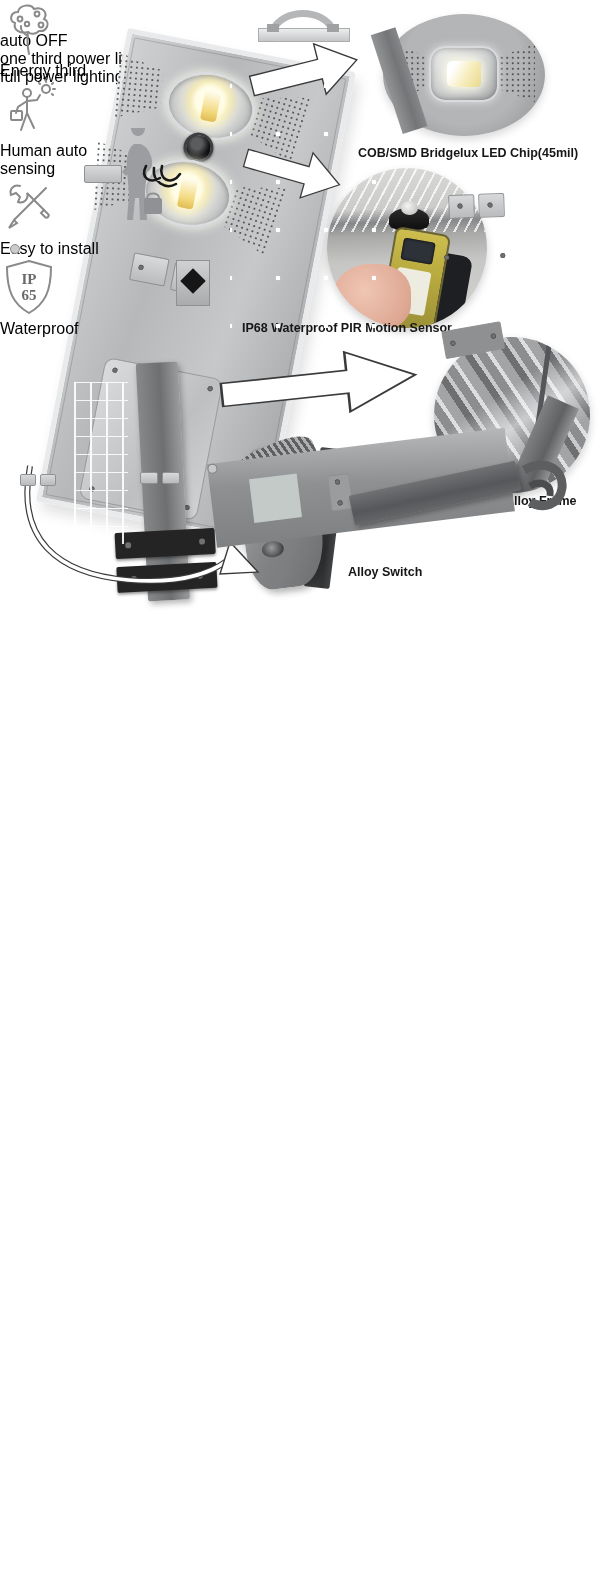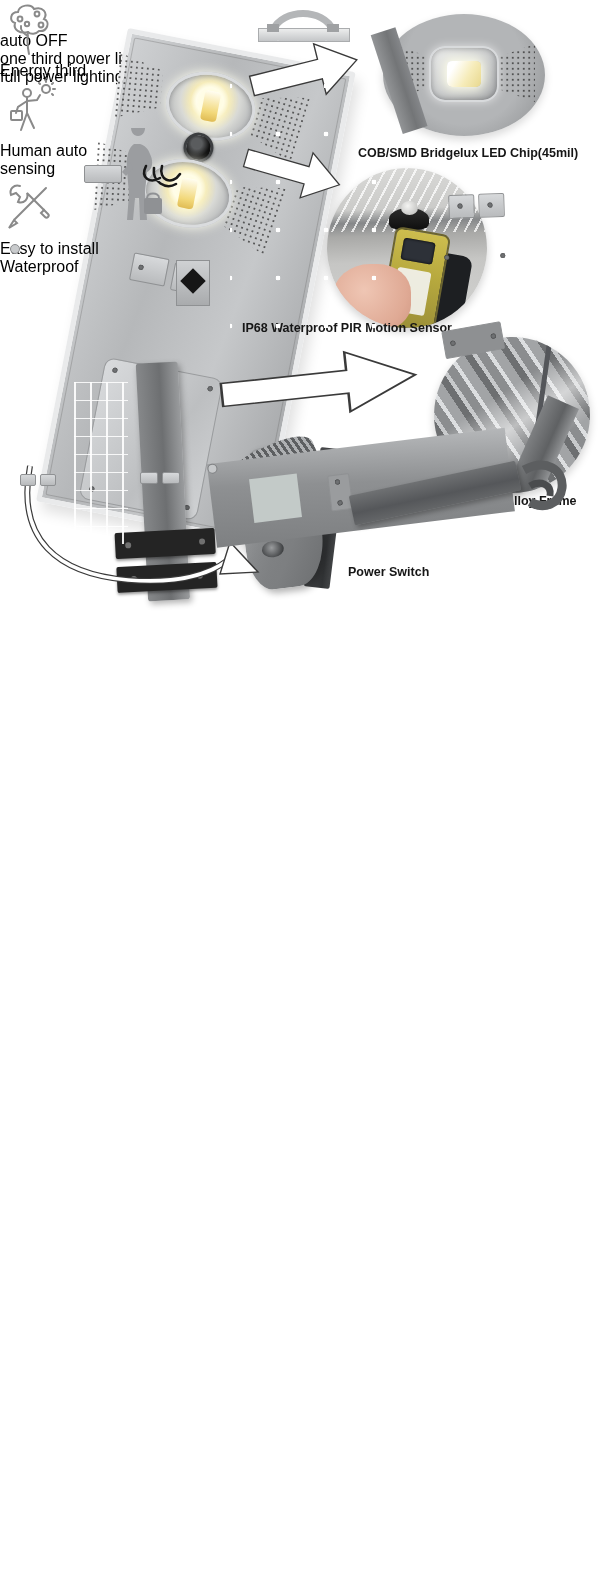--- a/index.html
+++ b/index.html
@@ -215,21 +215,21 @@
 
     <div class="det4">
       <div class="det4-fin"></div>
       <div class="det4-body">
         <div class="det4-ribs"></div>
         <div class="det4-screw"></div>
         <div class="det4-switch"></div>
       </div>
       <div class="det4-rod"></div>
     </div>
-    <div class="callout" style="left:348px;top:565px;">Power Switch</div>
+    <div class="callout" style="left:348px;top:565px;">Alloy Switch</div>
 
     <svg width="600" height="600" viewBox="0 0 600 600" style="position:absolute;left:0;top:0;pointer-events:none;">
       <g fill="#ffffff" stroke="#3a3a3a" stroke-width="1.4">
         <path transform="translate(252,86) rotate(-14)" d="M0,-10 L70,-10 L70,-26 L108,0 L70,26 L70,10 L0,10 Z"></path>
         <path transform="translate(246,158) rotate(16) scale(0.9)" d="M0,-10 L70,-10 L70,-26 L108,0 L70,26 L70,10 L0,10 Z"></path>
         <path transform="translate(222,395) rotate(-6) scale(1.8,1.15)" d="M0,-10 L70,-10 L70,-26 L108,0 L70,26 L70,10 L0,10 Z"></path>
       </g>
       <g>
         <path d="M 30,466 C 16,540 58,574 128,580 C 178,584 210,574 228,560" fill="none" stroke="#3a3a3a" stroke-width="6"></path>
         <path d="M 30,466 C 16,540 58,574 128,580 C 178,584 210,574 228,560" fill="none" stroke="#ffffff" stroke-width="3.6"></path>
@@ -262,20 +262,25 @@
     </div>
     <div class="feature" style="left:374px;">
       <div class="ic"><svg width="58" height="58" viewBox="0 0 58 58" fill="none" stroke="#8a8a8a" stroke-width="2" stroke-linecap="round">
         <path d="M20,8 C14,6 9,11 11,17 L16,15 L20,19 L18,24 C24,26 29,21 27,15 L44,32"></path>
         <path d="M44,32 L48,36 C50,38 47,41 45,39 L41,35 Z"></path>
         <path d="M46,10 L14,42 M14,42 L9,50 L17,45 Z"></path>
       </svg></div>
       <div class="f-label">Easy to install</div>
     </div>
     <div class="feature" style="left:512px;">
+      <div class="ic"><svg width="58" height="58" viewBox="0 0 58 58" fill="none" stroke="#8a8a8a" stroke-width="2">
+        <path d="M29,3 L51,9 C51,33 45,46 29,55 C13,46 7,33 7,9 Z"></path>
+        <text x="29" y="26" text-anchor="middle" font-size="15" font-weight="bold" fill="#6a6a6a" stroke="none" font-family="Liberation Serif, serif">IP</text>
+        <text x="29" y="42" text-anchor="middle" font-size="15" font-weight="bold" fill="#6a6a6a" stroke="none" font-family="Liberation Serif, serif">65</text>
+      </svg></div>
       <div class="f-label">Waterproof</div>
     </div>
   </div>
 
   <div class="mode m1">
     <div class="m1-rays"></div>
     <div class="cloud" style="left:48px;top:78px;width:34px;height:18px;"></div>
     <div class="cloud" style="left:36px;top:118px;width:26px;height:14px;"></div>
     <div class="pole" style="left:12px;"></div>
     <div class="pole-cap" style="left:10px;top:24px;"></div>

